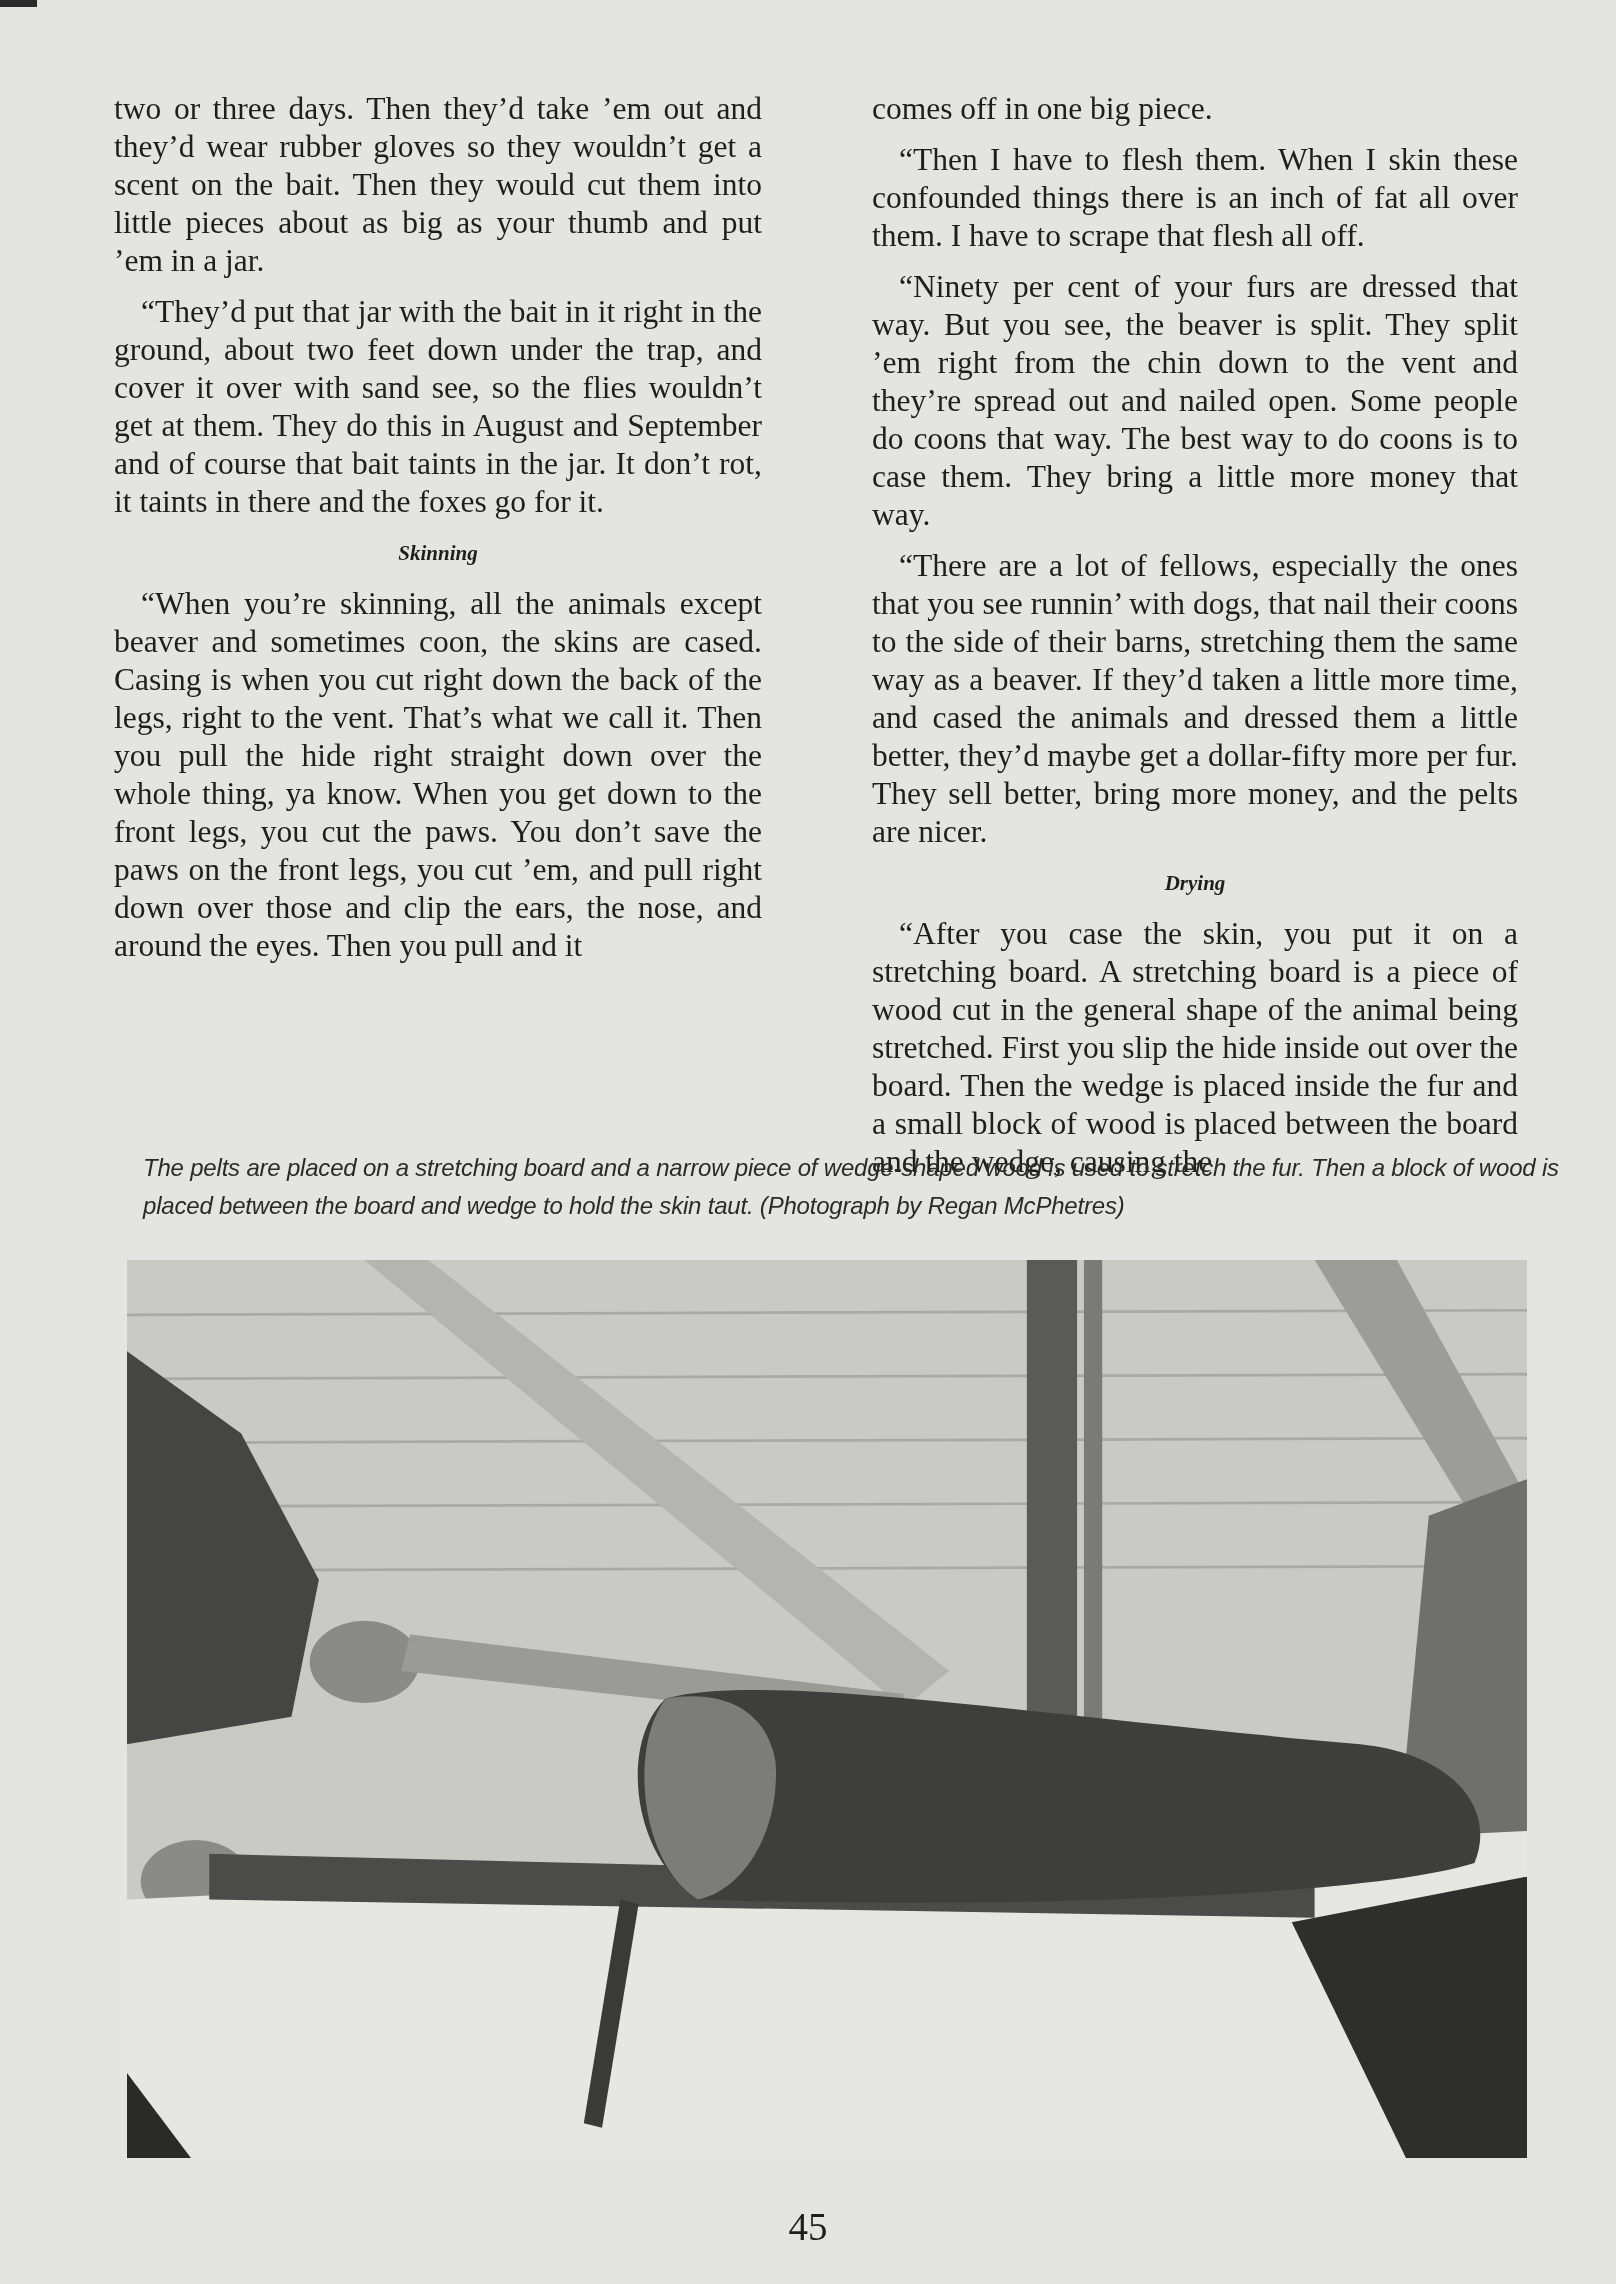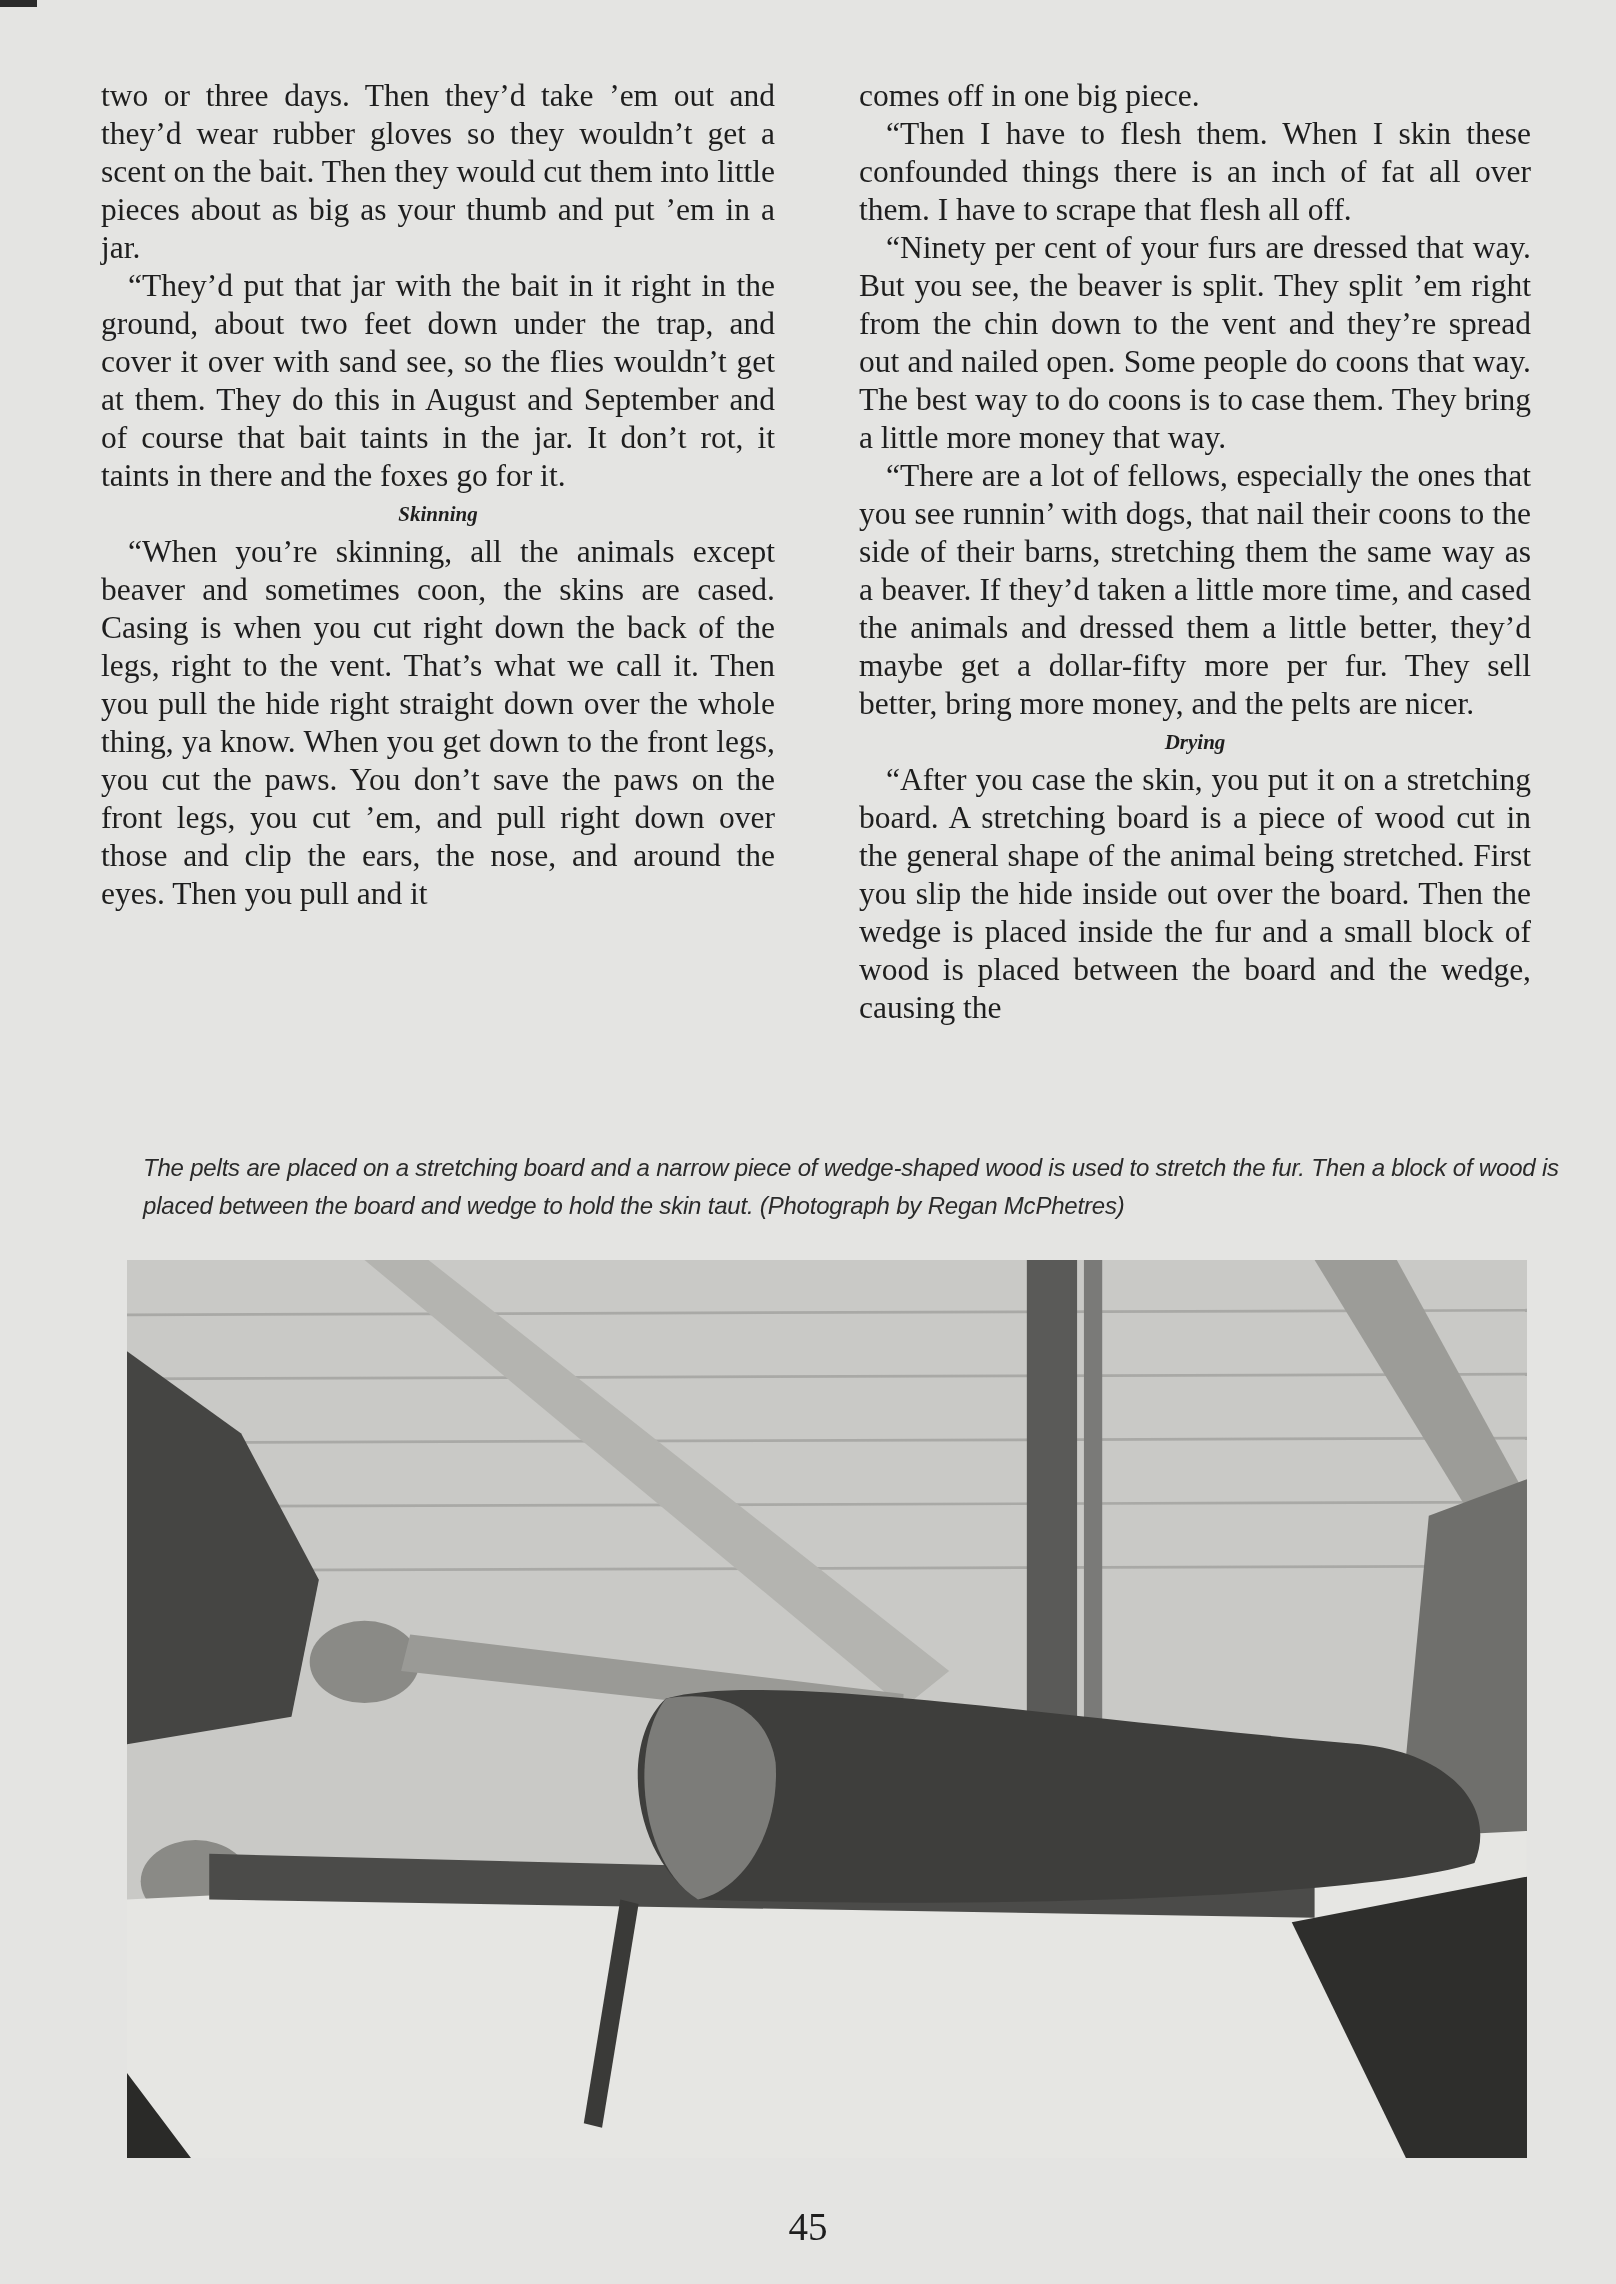--- a/index.html
+++ b/index.html
@@ -14,21 +14,21 @@
       position: absolute; left: 0; top: 0;
       width: 37px; height: 7.3px; background: #2b2b2b;
     }
     .col {
       position: absolute; top: 77px;
       font-size: 31.5px; line-height: 38px;
       text-align: justify;
     }
     .col-left { left: 101px; width: 674px; }
     .col-right { left: 859px; width: 672px; }
-    .col p { margin: 0; text-indent: 0; }
+    .col p { margin: 13px; text-indent: 0; }
     .col p.indent { text-indent: 27px; }
     .col h3 {
       margin: 0; font-size: 21px; line-height: 38px;
       font-weight: bold; font-style: italic; text-align: center;
     }
     .caption {
       position: absolute; left: 101px; top: 1149px; width: 1430px;
       font-family: "Liberation Sans", "DejaVu Sans", sans-serif;
       font-style: italic; font-size: 24px; line-height: 38px;
       color: #2a2a2a; letter-spacing: -0.2px; margin-left: 42px;

